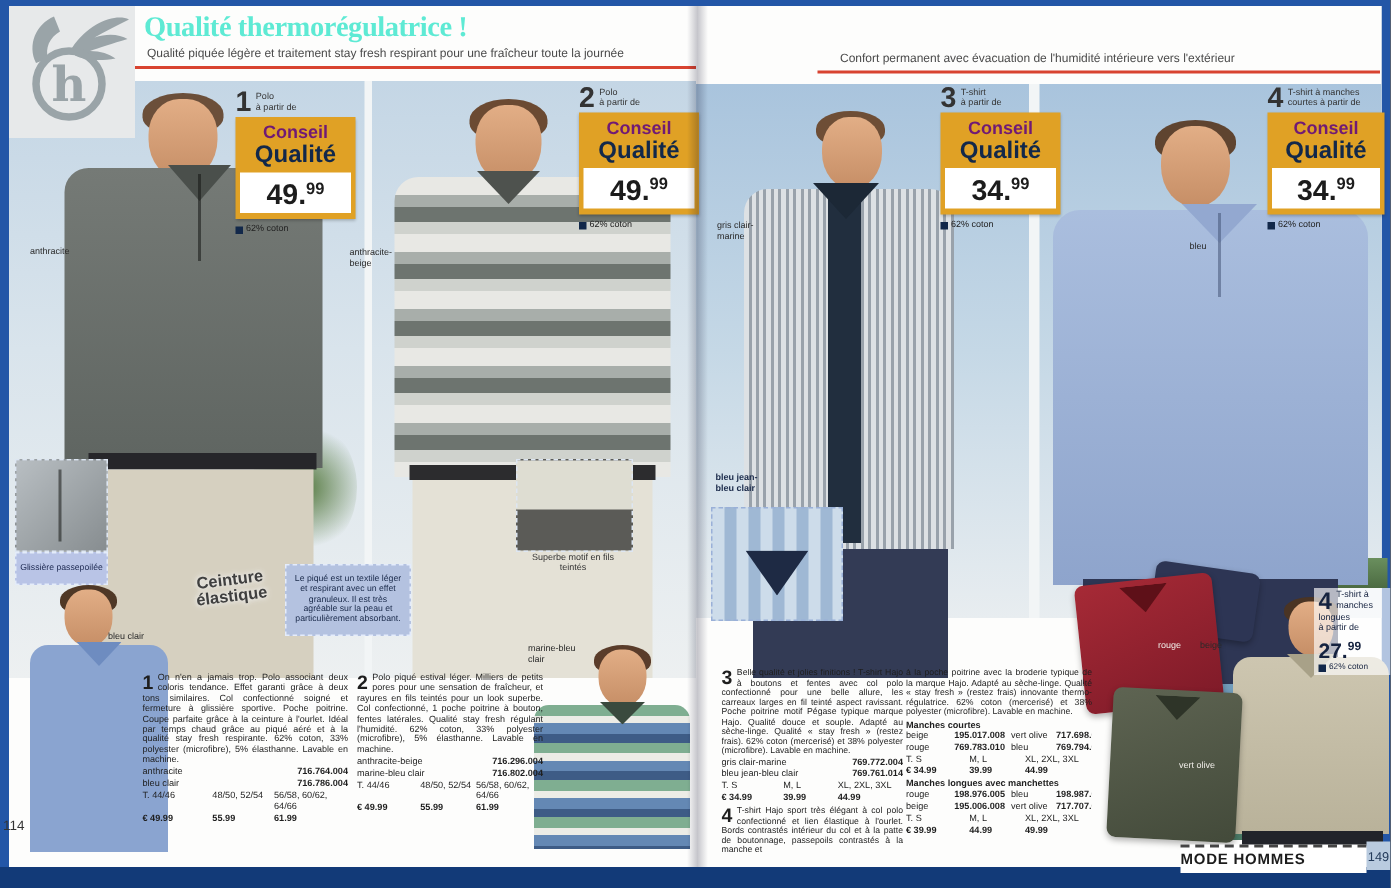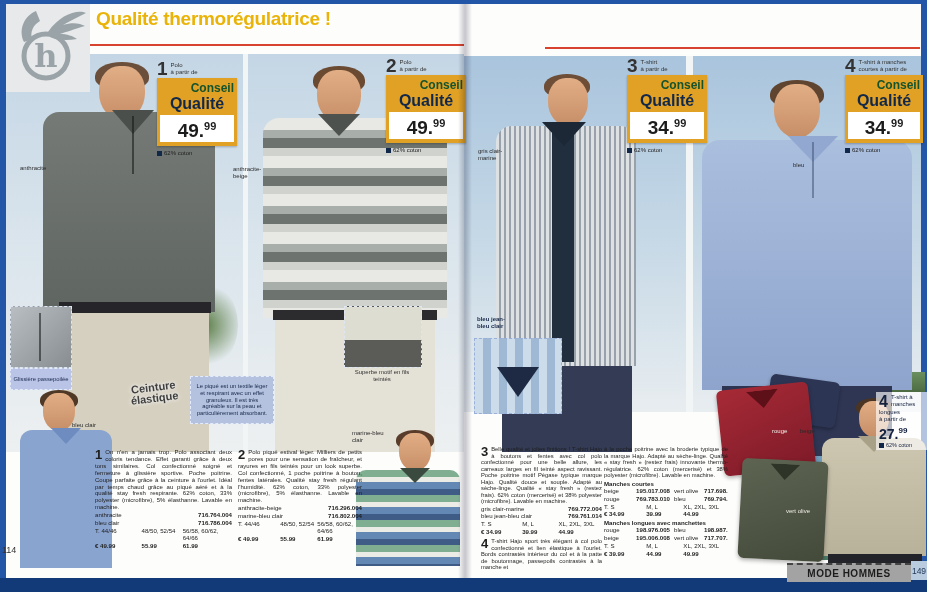--- a/index.html
+++ b/index.html
@@ -20,31 +20,31 @@
            background:linear-gradient(180deg,#c4d6e5 0%,#d9e4ec 45%,#edf0f1 100%);}
   .photo-r{left:464px;top:56px;width:457px;height:356px;
            background:linear-gradient(180deg,#a9c4dd 0%,#c5d8e6 50%,#e8edf0 100%);}
   .photogap{background:#f2f5f6;}
   .greenery{border-radius:50%;background:radial-gradient(circle,#55793f 0%,rgba(85,121,63,0) 70%);}
   .scenic{background:linear-gradient(180deg,#7fa8c8 0%,#5c8aa8 55%,#4a7a64 100%);}
   .foliage{background:linear-gradient(180deg,#6a8f5e,#4c6b42);}
 
   
   .logo-box{left:6px;top:4px;width:84px;height:88px;background:#e7e9ea;z-index:6;}
-  .page-title{font-weight:bold;color:#eab308;font-size:19px;letter-spacing:-.3px;z-index:5;}
+  .page-title{font-weight:bold;color:#5eead4;font-size:19px;letter-spacing:-.3px;z-index:5;font-family:Liberation Serif, serif;}
   .page-sub{font-size:8px;color:#4a4a4a;z-index:5;}
   .redline{height:2px;background:#d84330;z-index:4;}
 
   
   .badge{width:80px;z-index:20;}
   .b-head{display:flex;align-items:flex-start;gap:3px;height:17px;}
   .b-num{font-size:19px;font-weight:bold;color:#333;line-height:17px;}
   .b-lab{font-size:6px;color:#333;line-height:7px;padding-top:2px;}
   .b-box{background:#e0a125;padding:3px 3px 4px 3px;margin-top:1px;box-shadow:0 1px 2px rgba(0,0,0,.25);}
-  .b-conseil{color:#14532d;font-weight:bold;font-size:12px;text-align:right;}
+  .b-conseil{color:#701a75;font-weight:bold;font-size:12px;text-align:center;}
   .b-qualite{color:#12284a;font-weight:bold;font-size:16px;text-align:center;line-height:17px;}
   .b-price{background:#fff;margin-top:3px;text-align:center;font-weight:bold;color:#1c1c1c;
            font-size:19px;line-height:22px;}
   .b-price sup{font-size:11px;}
   .b-mat{font-size:6px;color:#222;margin-top:4px;display:flex;align-items:center;gap:2px;}
   .sq{display:inline-block;width:5px;height:5px;background:#12284a;}
 
   
   .lbl{font-size:6px;color:#2a2a2a;line-height:7px;z-index:18;}
   .lbl.light{color:#f0ede8;}
@@ -91,22 +91,22 @@
   .side-badge{width:50px;background:rgba(255,255,255,.65);padding:2px 3px;color:#15223f;z-index:20;}
   .sb-head{display:flex;gap:3px;}
   .sb-num{font-size:16px;font-weight:bold;line-height:15px;}
   .sb-lines{font-size:6px;line-height:6.8px;}
   .sb-price{font-size:14px;font-weight:bold;line-height:15px;}
   .sb-price sup{font-size:8px;}
   .sb-mat{font-size:5.5px;display:flex;align-items:center;gap:2px;margin-top:1px;}
 
   
   .pageno{font-size:9px;color:#333;z-index:30;}
-  .mode-strip{left:787px;top:563px;width:124px;height:17px;background:#a3a3a3;border-top:2px dashed #444;
-              display:flex;align-items:center;justify-content:center;z-index:30;}
+  .mode-strip{left:787px;top:563px;width:124px;height:17px;background:#ffffff;border-top:2px dashed #444;
+              display:flex;align-items:center;justify-content:flex-start;z-index:30;}
   .mode-strip span{font-size:10px;font-weight:bold;color:#1c1c1c;letter-spacing:.5px;}
   .page-tab{left:911px;top:561px;width:16px;height:19px;background:#b9cbdf;color:#223a5a;font-size:8.5px;
             display:flex;align-items:center;justify-content:center;z-index:30;}
 </style>
 </head>
 <body>
 
 <div class="canvas">
   <div class="abs inner"></div>
 
@@ -118,20 +118,21 @@
   <div class="abs logo-box">
     <svg width="84" height="88" viewBox="0 0 84 88">
       <path d="M18,38 C12,26 18,12 30,7 L34,17 C27,21 24,28 26,35 Z" fill="#9aa4a8"></path>
       <path d="M42,28 C54,10 72,5 80,9 C72,13 64,17 57,21 C66,18 74,19 79,22 C69,25 60,28 54,30 C61,30 67,32 71,35 C60,37 50,36 44,33 Z" fill="#9aa4a8"></path>
       <circle cx="40" cy="52" r="22" fill="none" stroke="#9aa4a8" stroke-width="5"></circle>
       <text x="40" y="63" text-anchor="middle" font-family="DejaVu Serif, serif" font-weight="bold" font-size="32" fill="#9aa4a8">h</text>
     </svg>
   </div>
 
   <div class="abs page-title" style="left:96px;top:8px;">Qualité thermorégulatrice !</div>
+  <div class="abs page-sub" style="left:98px;top:31px;">Qualité piquée légère et traitement stay fresh respirant pour une fraîcheur toute la journée</div>
   <div class="abs redline" style="left:6px;top:44px;width:458px;"></div>
 
   <div class="abs badge" style="left:157px;top:60px;">
     <div class="b-head">
       <span class="b-num">1</span>
       <span class="b-lab">
         <span>Polo</span><br>
         <span>à partir de</span>
       </span>
     </div>
@@ -261,20 +262,21 @@
   </div>
 
   <div class="abs pageno" style="left:2px;top:545px;">114</div>
 
   <div class="abs page-right"></div>
   <div class="abs photo-r"></div>
   <div class="abs photogap" style="left:686px;top:56px;width:7px;height:356px;"></div>
   <div class="abs scenic" style="left:800px;top:430px;width:28px;height:130px;"></div>
   <div class="abs foliage" style="left:885px;top:372px;width:40px;height:20px;"></div>
 
+  <div class="abs page-sub" style="left:560px;top:34px;">Confort permanent avec évacuation de l'humidité intérieure vers l'extérieur</div>
   <div class="abs redline" style="left:545px;top:47px;width:375px;"></div>
 
   <div class="abs badge" style="left:627px;top:57px;">
     <div class="b-head">
       <span class="b-num">3</span>
       <span class="b-lab">
         <span>T-shirt</span><br>
         <span>à partir de</span>
       </span>
     </div>

